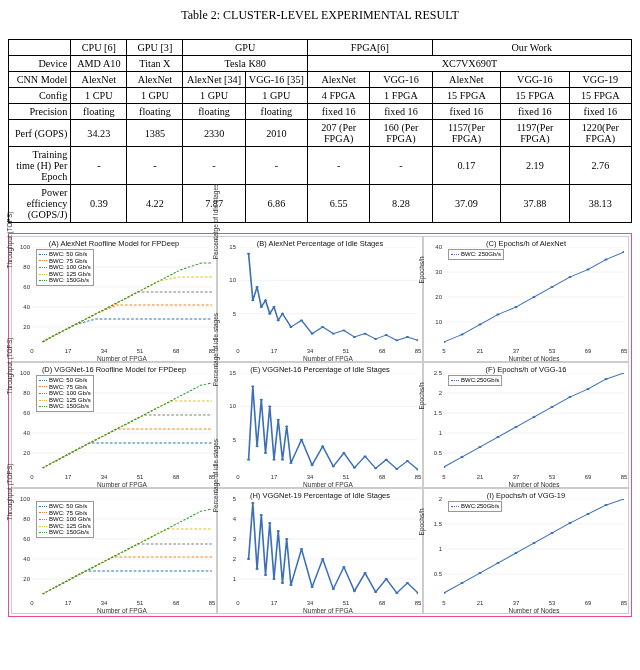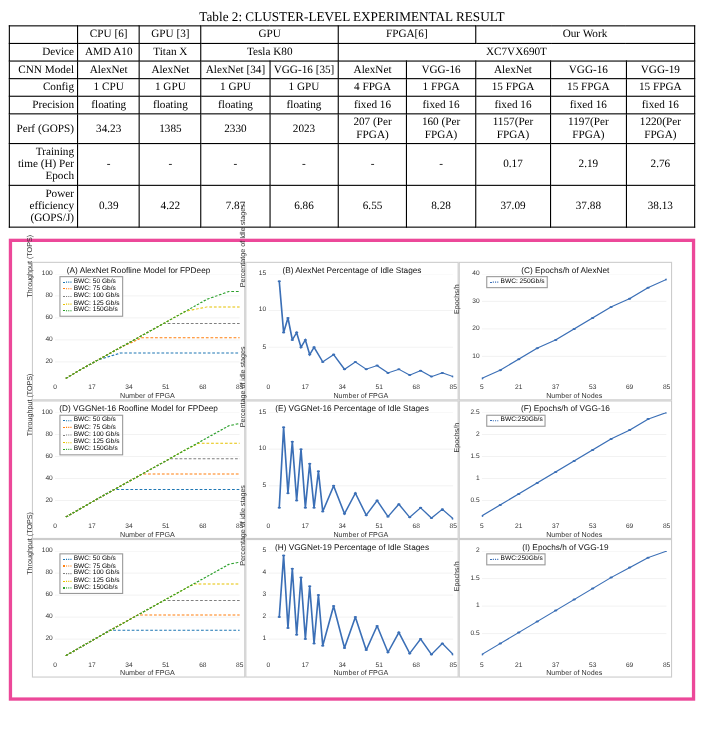--- a/index.html
+++ b/index.html
@@ -1,20 +1,20 @@
 <!DOCTYPE html>
 <html><head>
 <meta charset="utf-8">
 <style>
   body { margin:0; padding:8px; font-family:"Times New Roman",serif; font-size:11px; background:#fff; color:#000; width:624px; }
-  .caption { text-align:center; font-size:12px; margin-bottom:0; }
+  .caption { text-align:center; font-size:12px; margin-bottom:16px; }
   table { border-collapse:collapse; width:100%; font-size:10.2px; table-layout:fixed; }
   th,td { border:1px solid #000; padding:2px 3px; text-align:center; vertical-align:middle; word-wrap:break-word; }
   .rowhead { text-align:right; }
-  .charts { margin-top:10px; border:3px solid #ec4899; padding:18px; }
+  .charts { margin-top:10px; border:1px solid #ec4899; padding:2px; }
   .chart-row { display:flex; }
   .chart-cell { flex:1; border:0.5px solid #ccc; padding:2px 4px; position:relative; height:120px; }
   .chart-title { font-family:Arial,sans-serif; font-size:7.5px; text-align:center; color:#111; margin-bottom:1px; }
   .legend { font-family:Arial,sans-serif; font-size:6px; position:absolute; background:rgba(255,255,255,0.7); border:0.3px solid #999; padding:1px 2px; line-height:1.1; }
   .legend-item { display:flex; align-items:center; gap:2px; }
   .sw { width:8px; height:0; border-top:1.2px dotted; }
   .axis-y { position:absolute; left:0; top:10px; bottom:14px; width:20px; font-family:Arial,sans-serif; font-size:6px; color:#333; }
   .axis-y span { position:absolute; right:2px; transform:translateY(50%); }
   .axis-y .lbl { position:absolute; left:-6px; top:50%; transform:rotate(-90deg) translateX(50%); transform-origin:left top; white-space:nowrap; font-size:6.5px; }
   .axis-x { position:absolute; left:20px; right:4px; bottom:0; height:14px; font-family:Arial,sans-serif; font-size:6px; color:#333; }
@@ -92,21 +92,21 @@
         <td>fixed 16</td>
         <td>fixed 16</td>
         <td>fixed 16</td>
         <td>fixed 16</td>
 </tr>
 <tr>
   <td class="rowhead">Perf (GOPS)</td>
   <td>34.23</td>
         <td>1385</td>
         <td>2330</td>
-        <td>2023</td>
+        <td>2010</td>
         <td>207 (Per FPGA)</td>
         <td>160 (Per FPGA)</td>
         <td>1157(Per FPGA)</td>
         <td>1197(Per FPGA)</td>
         <td>1220(Per FPGA)</td>
 </tr>
 <tr>
   <td class="rowhead">Training time (H) Per Epoch</td>
   <td>-</td>
         <td>-</td>

